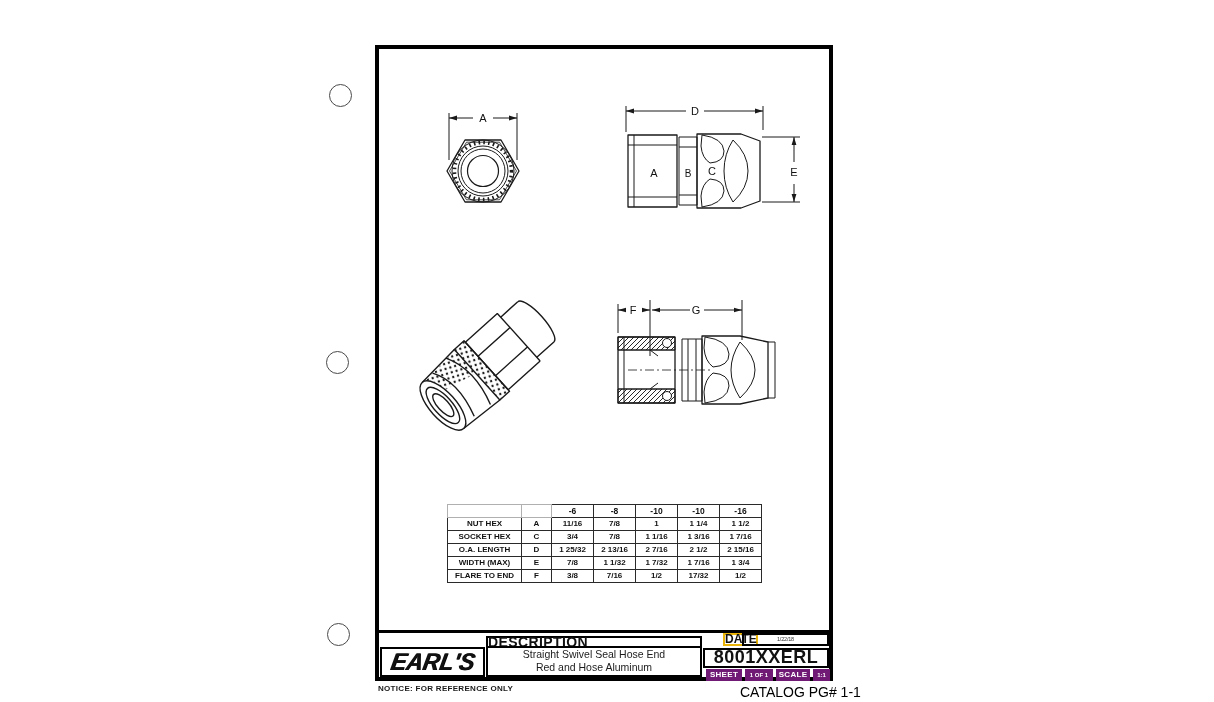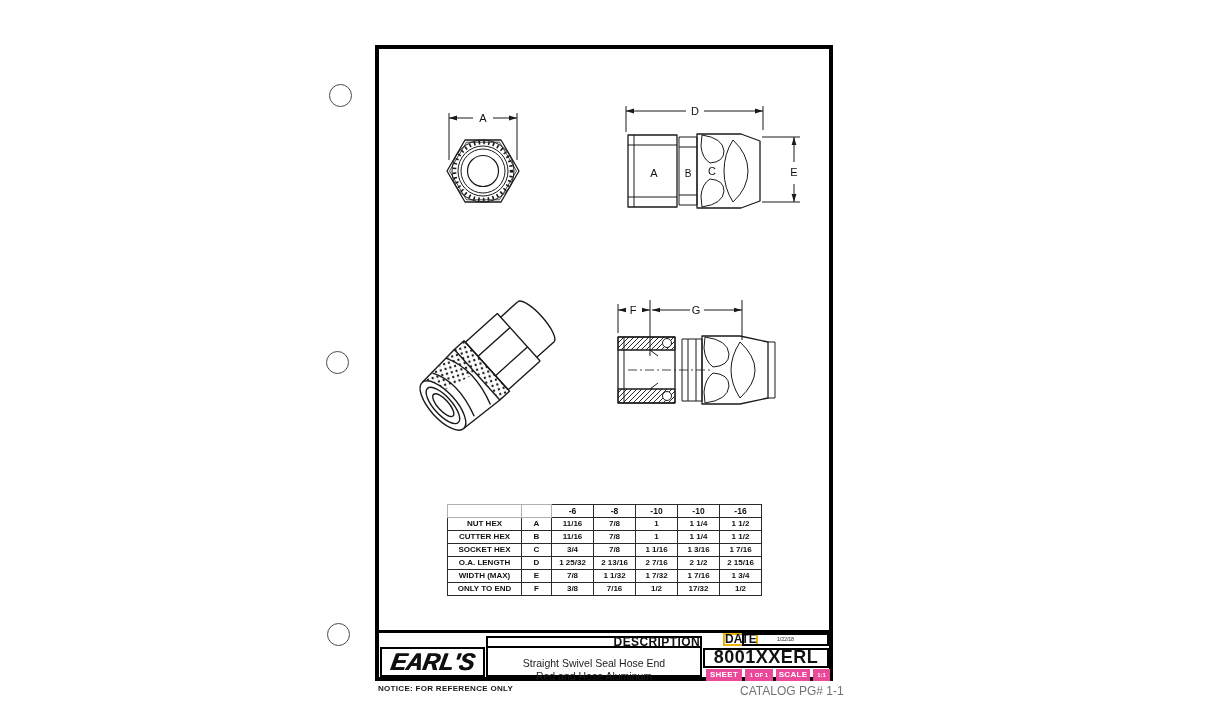--- a/index.html
+++ b/index.html
@@ -29,46 +29,46 @@
   .logo-box{
     left:380px;top:647px;width:105px;height:30px;border:2.5px solid #000;box-sizing:border-box;
     display:flex;align-items:center;justify-content:center;
   }
   .logo-text{
     font-style:italic;font-weight:bold;font-size:23px;letter-spacing:0px;
     transform:skewX(-10deg) scaleY(1.05);text-shadow:0.8px 0 #000;
   }
   .desc-bar{
     left:486px;top:636px;width:216px;height:12px;border:2px solid #000;box-sizing:border-box;
-    text-align:right;font-size:12px;font-weight:bold;line-height:8.5px;letter-spacing:0.4px;
+    text-align:left;font-size:14px;font-weight:bold;line-height:8.5px;letter-spacing:0.4px;
   }
   .desc-box{
     left:486px;top:646px;width:216px;height:31px;border:2px solid #000;box-sizing:border-box;
-    text-align:center;font-size:10.5px;line-height:12.5px;padding-top:9px;color:#1c1c1c;
+    text-align:center;font-size:10.5px;line-height:12.5px;padding-top:0;color:#1c1c1c;
   }
   .date-label{
     left:703px;top:633px;width:35px;height:13px;border:2px solid #eab308;box-sizing:border-box;
     text-align:center;font-size:12px;font-weight:bold;line-height:9px;margin-left:20px;
   }
   .date-value{
     left:742px;top:633px;width:87px;height:13px;border:2px solid #000;box-sizing:border-box;
     text-align:center;font-size:5.5px;line-height:9px;color:#333;letter-spacing:-0.2px;
   }
   .part-box{
     left:703px;top:648px;width:126px;height:20px;border:2.5px solid #000;box-sizing:border-box;
     text-align:center;font-size:18px;font-weight:bold;line-height:15px;letter-spacing:0.5px;
   }
   .chip{
-    position:absolute;top:669px;height:12px;background:#ec4899;color:#fff;
+    position:absolute;top:669px;height:12px;background:#701a75;color:#fff;
     text-align:center;font-weight:bold;box-sizing:border-box;
   }
   .chip.big{font-size:8px;line-height:12px;letter-spacing:0.3px;}
   .chip.small{font-size:6px;line-height:12px;}
   .notice{left:378px;top:684px;font-size:8px;font-weight:bold;letter-spacing:0.3px;color:#1a1a1a;}
-  .catalog{left:740px;top:684px;font-size:12px;color:#737373;text-align:right;}
+  .catalog{left:740px;top:684px;font-size:14px;color:#000000;text-align:right;}
   svg text{font-family:"Liberation Sans",sans-serif;fill:#111;}
 </style>
 </head>
 <body>
 
 <div>
 
   <div class="abs punch" style="left:329px;top:84px;"></div>
   <div class="abs punch" style="left:326px;top:351px;"></div>
   <div class="abs punch" style="left:327px;top:623px;"></div>
@@ -196,29 +196,20 @@
     <tr>
       <td>NUT HEX</td>
       <td>A</td>
       <td>11/16</td>
       <td>7/8</td>
       <td>1</td>
       <td>1 1/4</td>
       <td>1 1/2</td>
     </tr>
     <tr>
-      <td>CUTTER HEX</td>
-      <td>B</td>
-      <td>11/16</td>
-      <td>7/8</td>
-      <td>1</td>
-      <td>1 1/4</td>
-      <td>1 1/2</td>
-    </tr>
-    <tr>
       <td>SOCKET HEX</td>
       <td>C</td>
       <td>3/4</td>
       <td>7/8</td>
       <td>1 1/16</td>
       <td>1 3/16</td>
       <td>1 7/16</td>
     </tr>
     <tr>
       <td>O.A. LENGTH</td>
@@ -232,21 +223,21 @@
     <tr>
       <td>WIDTH (MAX)</td>
       <td>E</td>
       <td>7/8</td>
       <td>1 1/32</td>
       <td>1 7/32</td>
       <td>1 7/16</td>
       <td>1 3/4</td>
     </tr>
     <tr>
-      <td>ONLY TO END</td>
+      <td>FLARE TO END</td>
       <td>F</td>
       <td>3/8</td>
       <td>7/16</td>
       <td>1/2</td>
       <td>17/32</td>
       <td>1/2</td>
     </tr>
   </tbody>
     </table>
 

